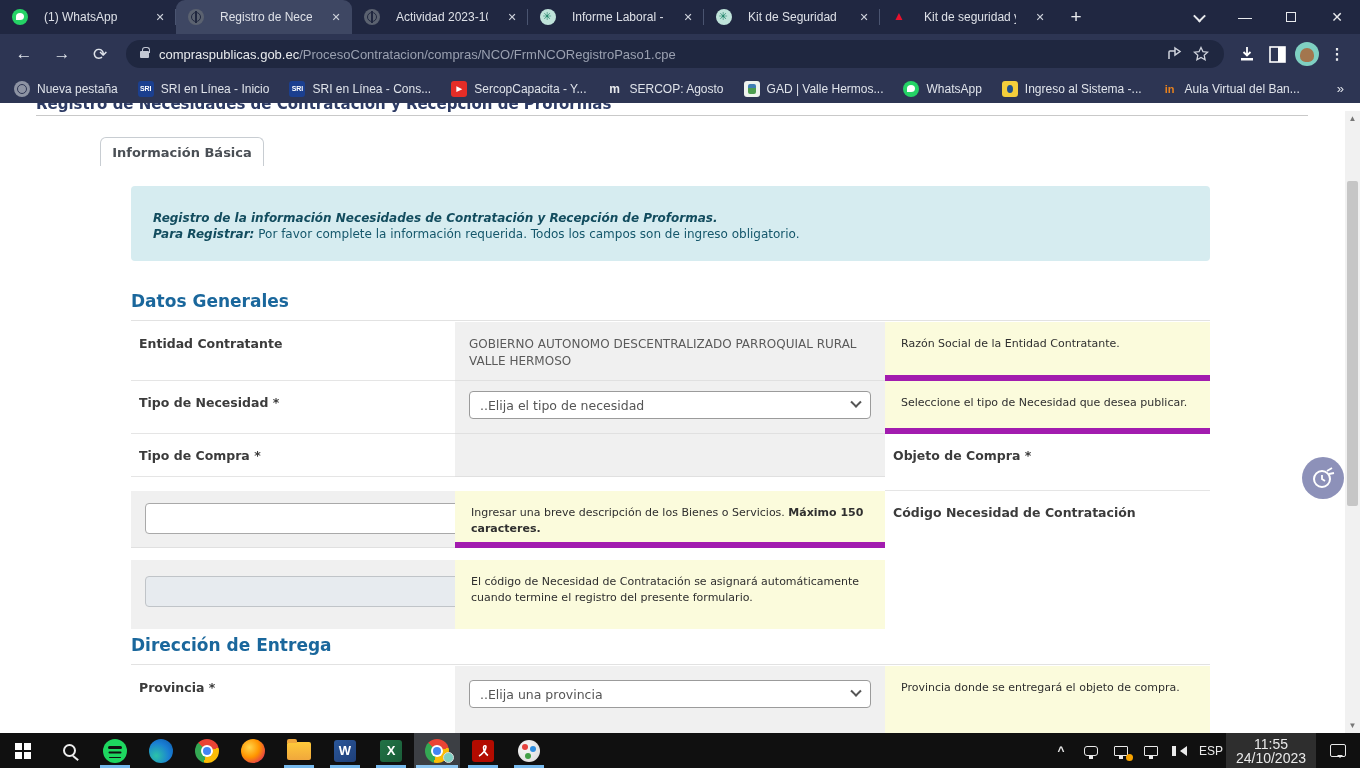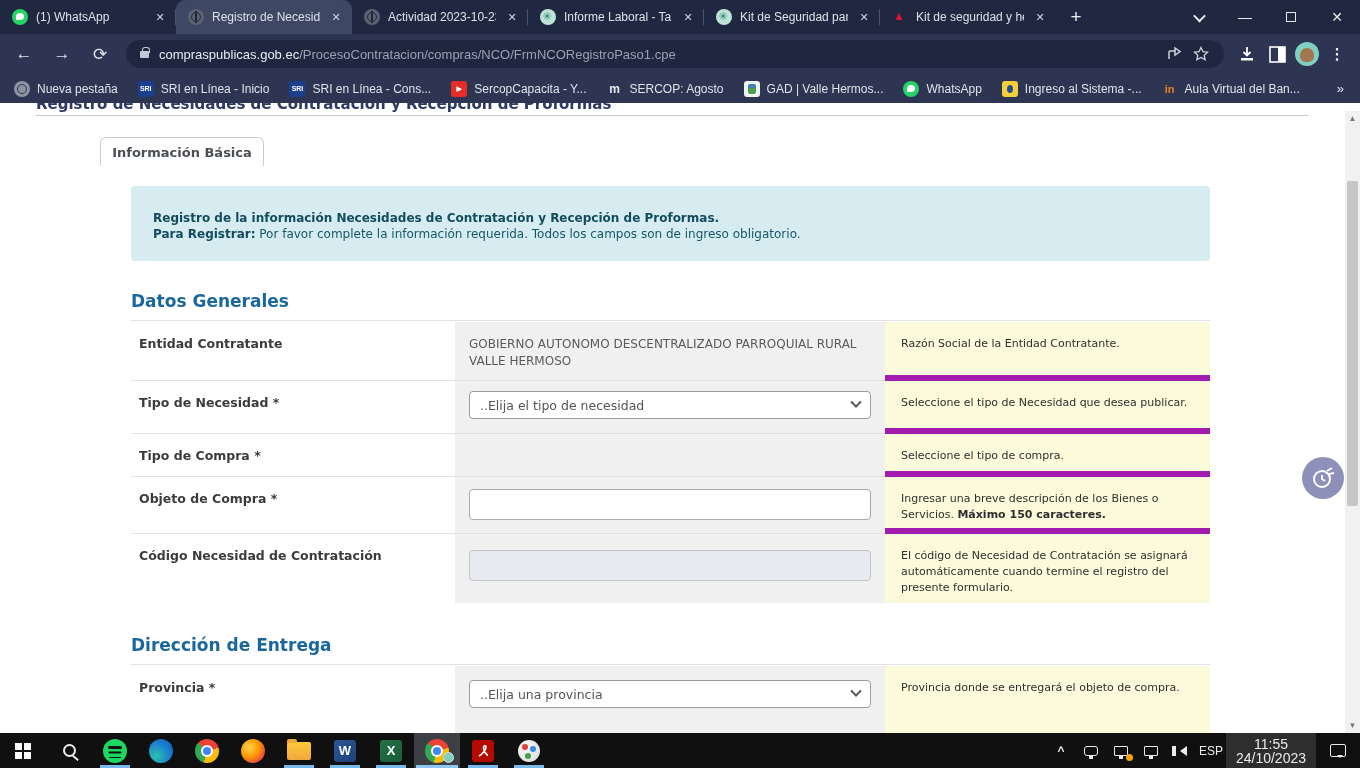--- a/index.html
+++ b/index.html
@@ -2,21 +2,21 @@
 <html><head>
 <meta charset="utf-8">
 <style>
   * { margin:0; padding:0; box-sizing:border-box; }
   html,body { width:1360px; height:768px; overflow:hidden; background:#fff;
     font-family:"Liberation Sans", sans-serif; }
 
   
   .tabstrip { position:absolute; top:0; left:0; width:1360px; height:34px;
     background:#202741; display:flex; align-items:flex-end; }
-  .tab { width:176px; height:34px; display:flex; align-items:center; gap:8px;
+  .tab { width:176px; height:34px; display:flex; align-items:center; gap:16px;
     padding:0 8px 0 12px; color:#dde0e7; font-size:12px; position:relative; cursor:default; }
   .tab .sep { position:absolute; right:0; top:9px; width:1px; height:16px; background:#4a5470; }
   .tab.active { background:#3e4763; border-radius:9px 9px 0 0; height:34px; }
   .tab-label { flex:1; white-space:nowrap; overflow:hidden; }
   .tab-close { width:16px; height:16px; border-radius:50%; display:flex; align-items:center;
     justify-content:center; font-size:11px; color:#cfd3dc; }
   .favicon { width:16px; height:16px; flex:0 0 16px; border-radius:50%; position:relative; }
   .fav-whatsapp { background:#25d366; }
   .fav-whatsapp::after { content:""; position:absolute; left:4px; top:4px; width:8px; height:7px;
     background:#fff; border-radius:50% 50% 50% 0; }
@@ -87,21 +87,21 @@
   .title-rule { margin-left:36px; width:1272px; border-bottom:1px solid #c9c9c9; }
 
   .folder-tab { position:absolute; left:100px; top:34px; width:164px; height:29px; background:#fff;
     border:1px solid #c8cdd2; border-bottom:none; border-radius:6px 6px 0 0; display:flex;
     align-items:center; justify-content:center; font-size:13px; font-weight:bold; color:#4a4f55;
     font-family:"DejaVu Sans", sans-serif; }
 
   .info-box { position:absolute; left:131px; top:83px; width:1079px; height:75px; background:#d6ecf0;
     border-radius:4px; padding:24px 0 0 22px; font-family:"DejaVu Sans", sans-serif;
     font-size:12px; color:#15576b; line-height:16px; }
-  .info-box b { color:#124c5e; }
+  .info-box b { color:#124c5e;font-style:italic; }
 
   .section-h { position:absolute; left:131px; width:1079px; font-family:"DejaVu Sans", sans-serif;
     font-size:17px; color:#1a679c; font-weight:600; padding-bottom:9px; border-bottom:1px solid #e2e2e2; }
   .sec1 { top:188px; } .sec2 { top:532px; }
 
   .grid { position:absolute; left:131px; width:1079px; display:grid;
     grid-template-columns:324px 430px 325px; font-family:"DejaVu Sans", sans-serif; }
   .g1 { top:219px; } .g2 { top:563px; }
   .cell-label { background:#fff; border-bottom:1px solid #e5e5e5; padding:14px 10px 12px 8px;
     font-size:12.5px; font-weight:bold; color:#3b3b3b; }
@@ -337,21 +337,20 @@
     <div class="cell-field" style="height:53px;">
       <div class="fake-select" style="margin-top:0px;">
         <span>..Elija el tipo de necesidad</span>
         <span class="chev"></span>
       </div>
     </div>
     <div class="cell-help" style="height:53px;">Seleccione el tipo de Necesidad que desea publicar.</div>
 
     <div class="cell-label" style="height:43px;">Tipo de Compra *</div>
     <div class="cell-field" style="height:43px;"></div>
-    <div class="cell-help" style="height:43px;">Seleccione el tipo de compra.</div>
 
     <div class="cell-label" style="height:57px;">Objeto de Compra *</div>
     <div class="cell-field" style="height:57px;">
       <input class="text-input" type="text" style="">
     </div>
     <div class="cell-help" style="height:57px;">
       <span>Ingresar una breve descripción de los Bienes o Servicios.</span>
       <b>Máximo 150 caracteres.</b>
     </div>
 

